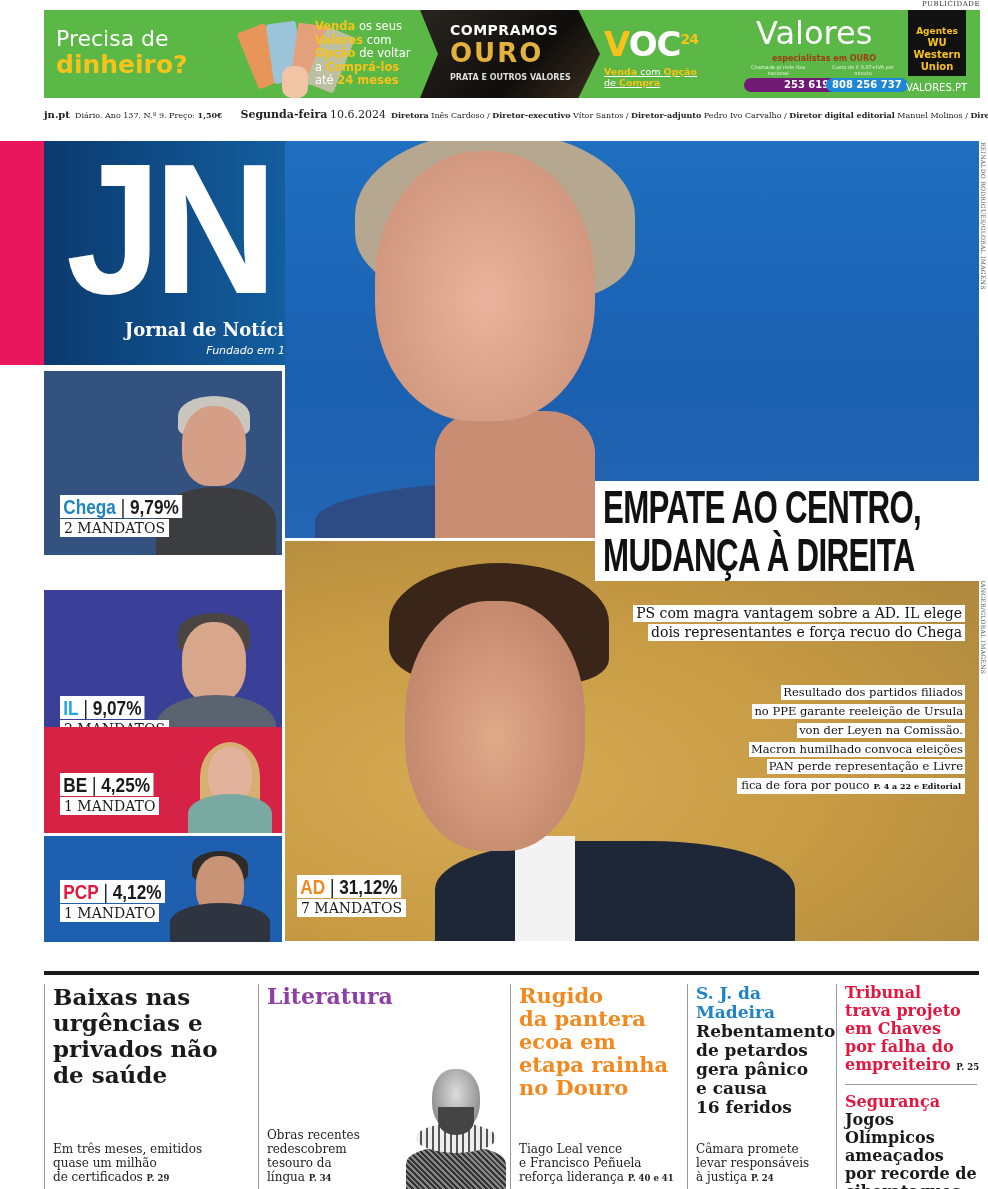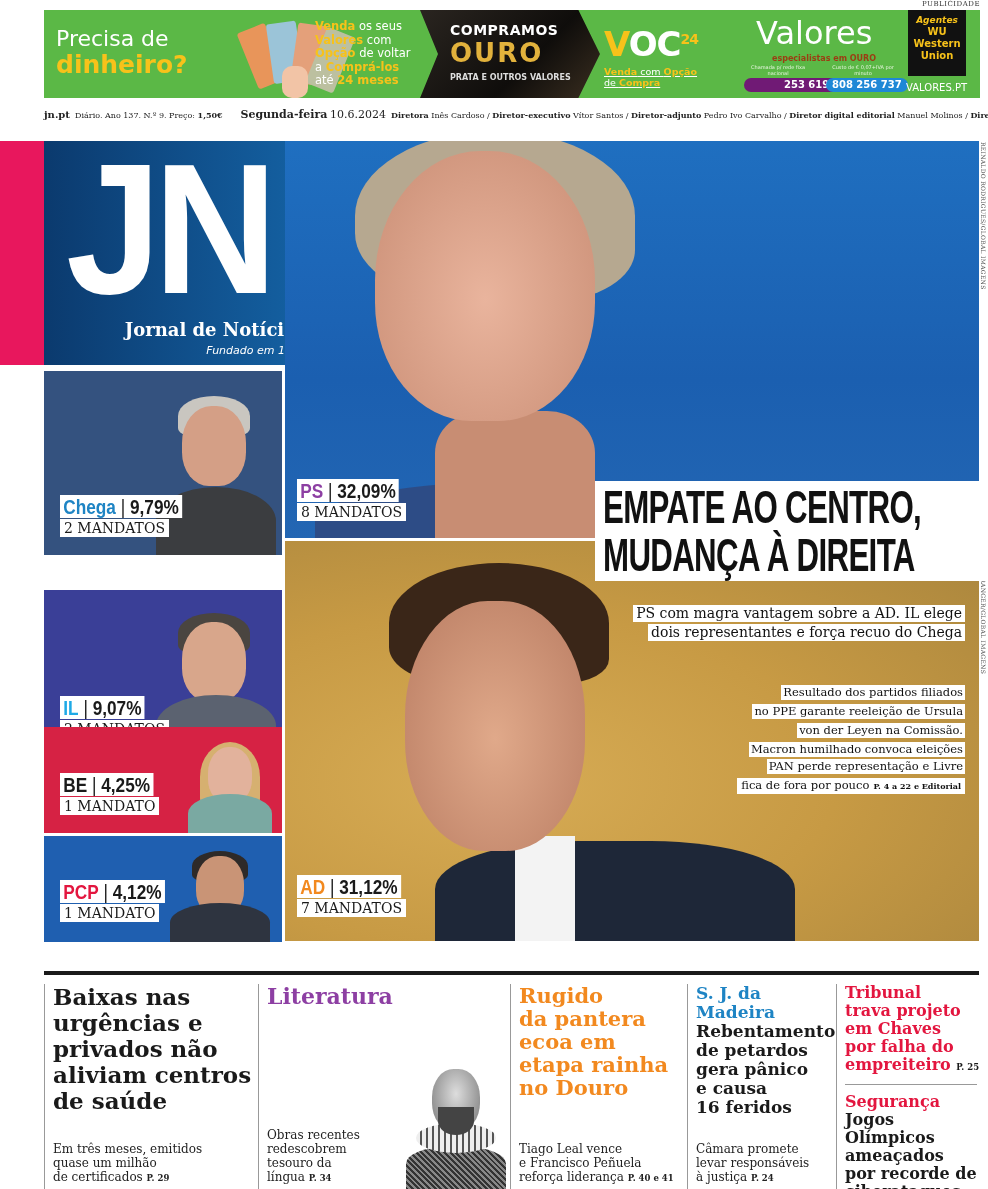--- a/index.html
+++ b/index.html
@@ -25,21 +25,21 @@
   .ad .voc-sub { position: absolute; left: 560px; top: 56px; color: #fff; font-size: 9.5px; line-height: 11px; text-decoration: underline; }
   .ad .voc-sub b { color: #f7c21a; }
   .ad .val { position: absolute; left: 712px; top: 4px; color: #fff; font-size: 32px; }
   .ad .val-sub { position: absolute; left: 728px; top: 44px; color: #9b3d13; font-size: 8px; font-weight: bold; }
   .ad .note { position: absolute; top: 54px; color: #e8f5e0; font-size: 5px; line-height: 6px; text-align: center; }
   .ad .phone { position: absolute; top: 68px; height: 14px; border-radius: 7px; font-size: 10px; font-weight: bold; color: #fff; padding: 0 6px; line-height: 14px; }
   .ad .phone.orange { left: 700px; background: #701a75; padding-left: 40px; }
   .ad .phone.blue { left: 782px; background: #1e88d6; }
   .ad .wu { position: absolute; left: 864px; top: 0; width: 58px; height: 66px; background: #111; text-align: center; }
   .ad .wu div { color: #f7c21a; font-size: 10px; font-weight: bold; line-height: 12px; }
-  .ad .wu .ag { color: #f7c21a; font-size: 9px; margin-top: 4px; font-style: italic; }
+  .ad .wu .ag { color: #f7c21a; font-size: 9px; margin-top: 15px; }
   .ad .site { position: absolute; left: 862px; top: 72px; color: #fff; font-size: 10px; }
 
   
   .infoline { position: absolute; left: 44px; top: 108px; width: 944px; font-size: 8px; white-space: nowrap; color: #222; }
   .infoline .site { font-weight: bold; font-size: 10px; }
   .infoline .date-b { font-weight: bold; font-size: 11px; }
   .infoline .date { font-size: 11px; }
   .infoline b { font-weight: bold; }
 
   
@@ -224,24 +224,20 @@
     <div class="l1"><span style="color:#e3163f">PCP</span><span class="sep"> | </span><span class="pct">4,12%</span></div>
     <div class="l2">1 MANDATO</div>
   </div>
 </div>
 
 <div class="photo-top">
   <div class="shirt1"></div>
   <div class="neck1"></div>
   <div class="hair1"></div>
   <div class="face1"></div>
-  <div class="label-box ps-label">
-    <div class="l1"><span style="color:#8d3fa3">PS</span><span class="sep"> | </span><span class="pct">32,09%</span></div>
-    <div class="l2">8 MANDATOS</div>
-  </div>
 </div>
 
 <div class="photo-bot">
   <div class="suit2"></div>
   <div class="shirtw2"></div>
   <div class="hair2"></div>
   <div class="face2"></div>
   <div class="label-box ad-label">
     <div class="l1"><span style="color:#f2891f">AD</span><span class="sep"> | </span><span class="pct">31,12%</span></div>
     <div class="l2">7 MANDATOS</div>
@@ -270,21 +266,20 @@
   <span><span>fica de fora por pouco </span><span class="pg">P. 4 a 22 e Editorial</span></span>
 </div>
 
 <div class="rule"></div>
 
 <div class="story s1" style="left:44px;width:210px;">
   <div class="title">
     <div>Baixas nas</div>
     <div>urgências e</div>
     <div>privados não</div>
-    <div>aliviam centros</div>
     <div>de saúde</div>
   </div>
   <div class="body">
     <div>Em três meses, emitidos</div>
     <div>quase um milhão</div>
     <div><span>de certificados </span><span class="pg">P. 29</span></div>
   </div>
 </div>
 
 <div class="story s2" style="left:258px;width:250px;">

